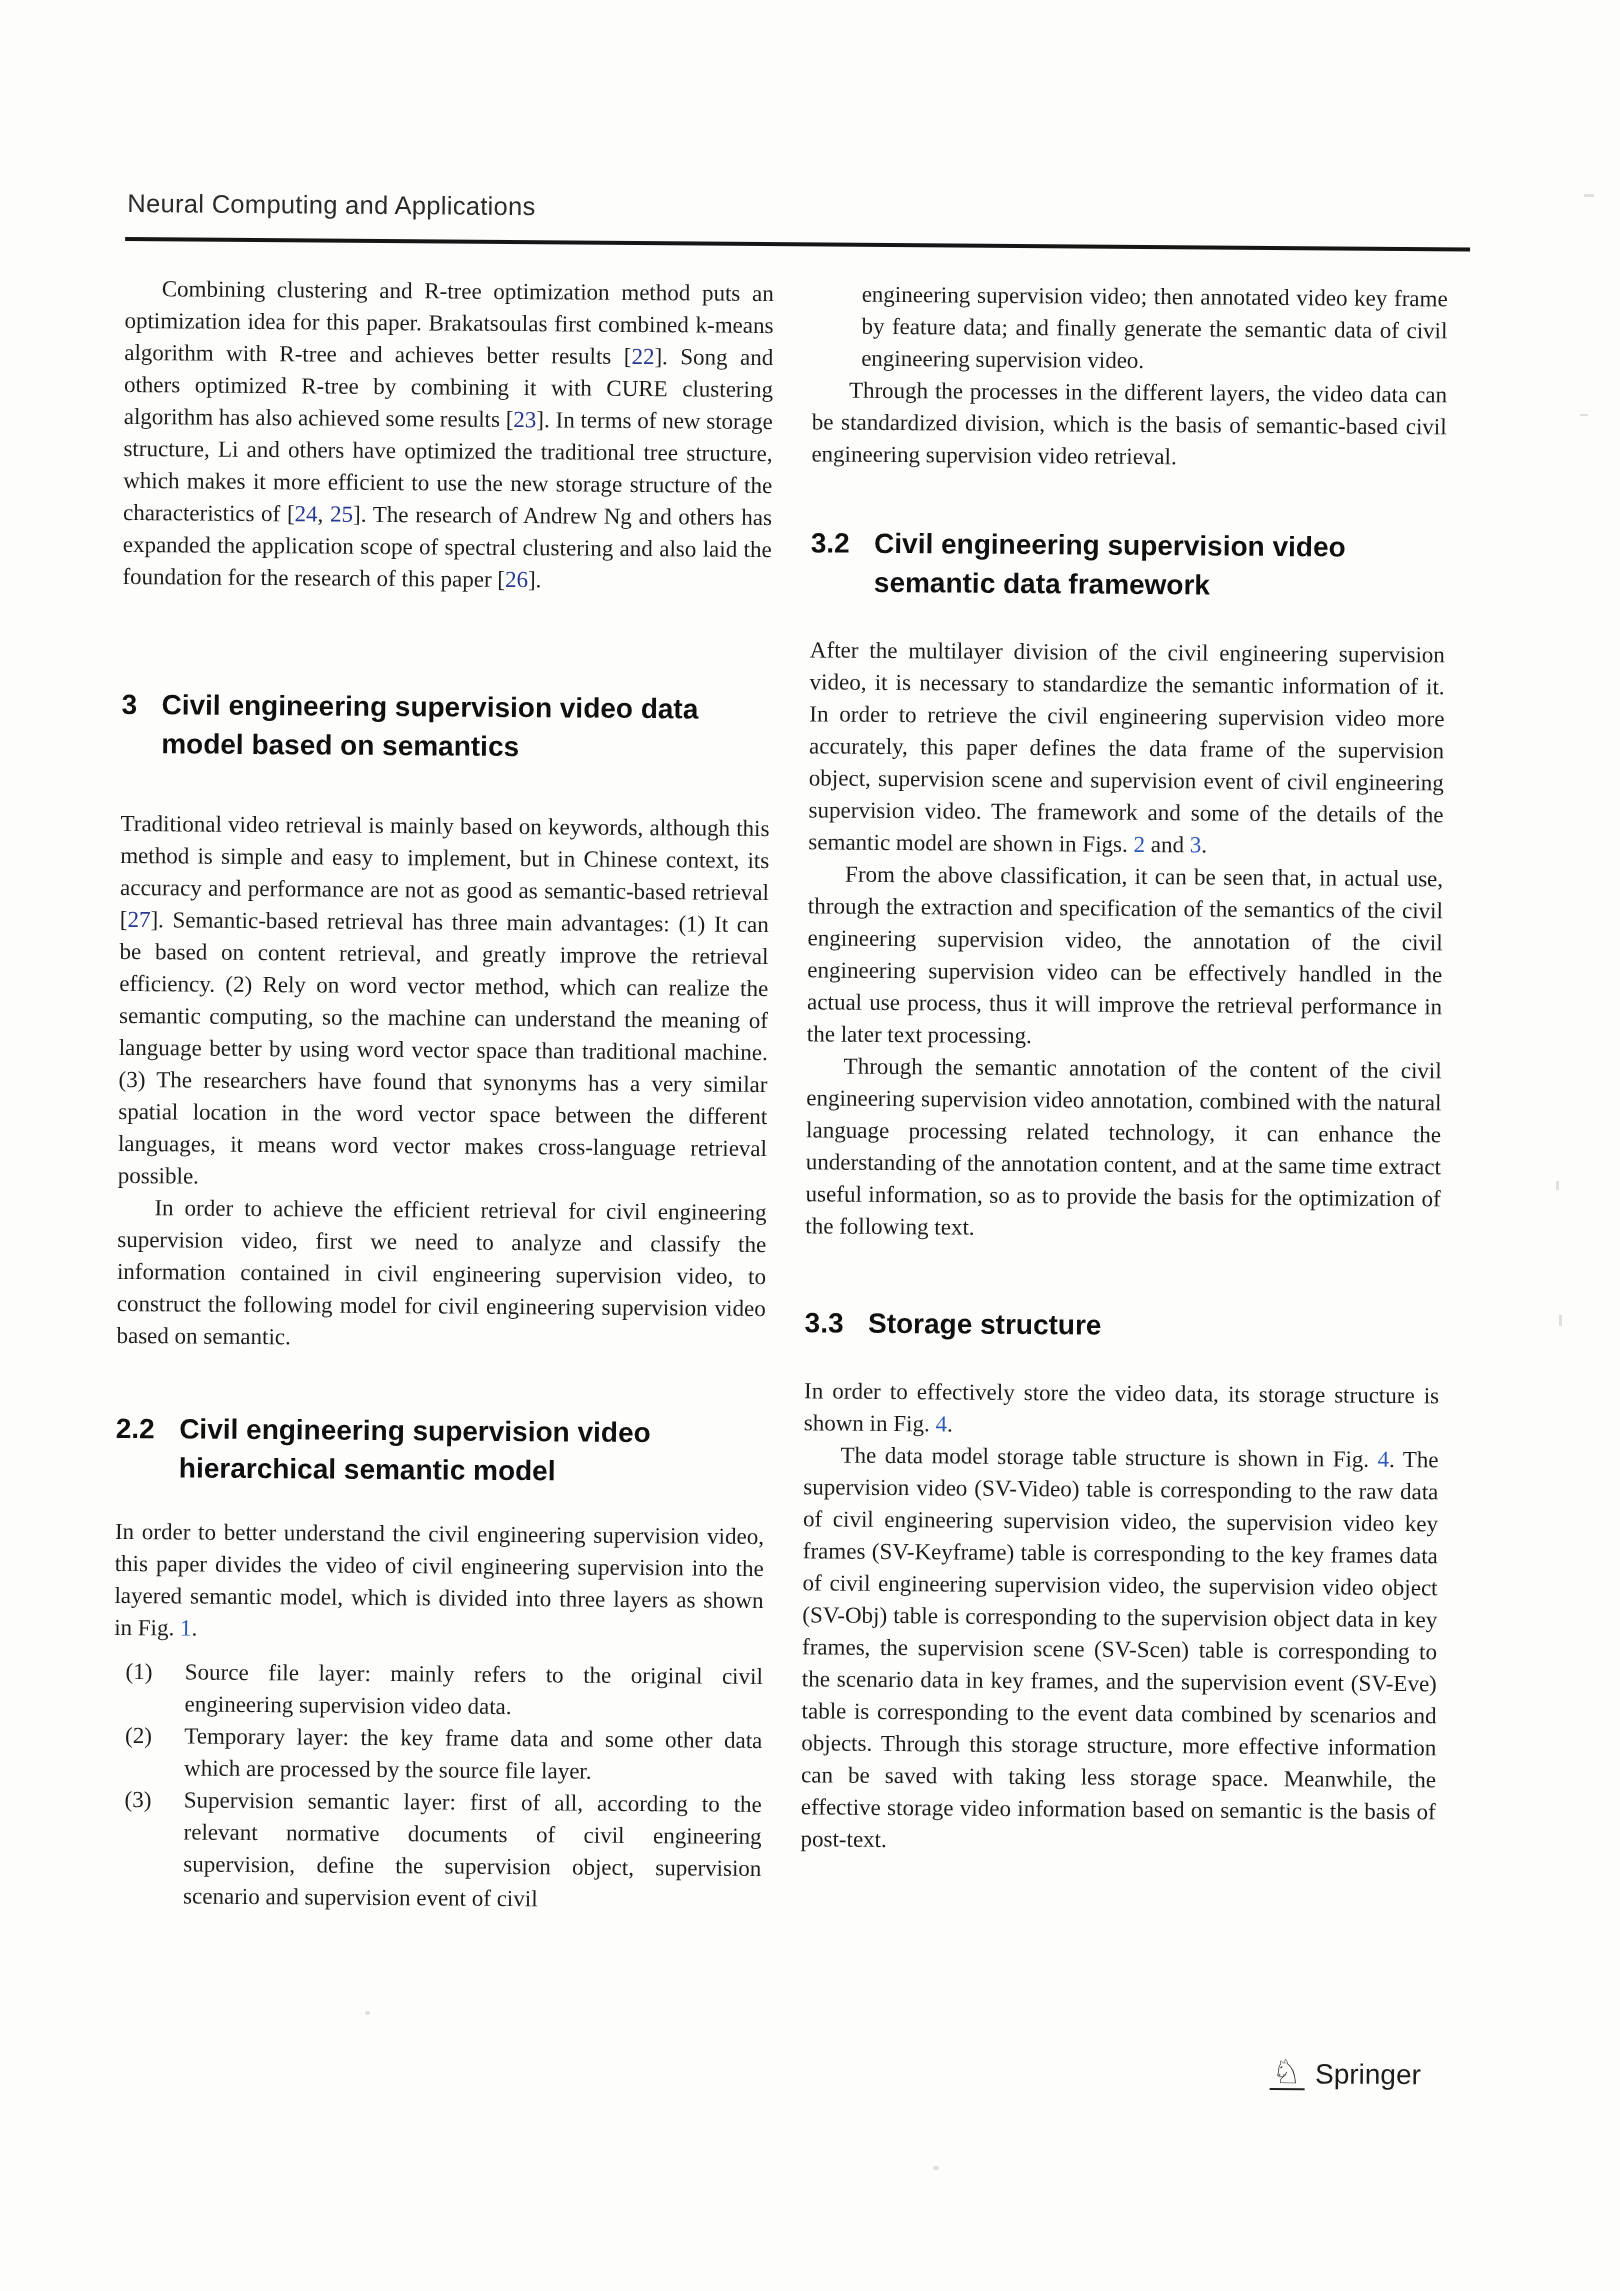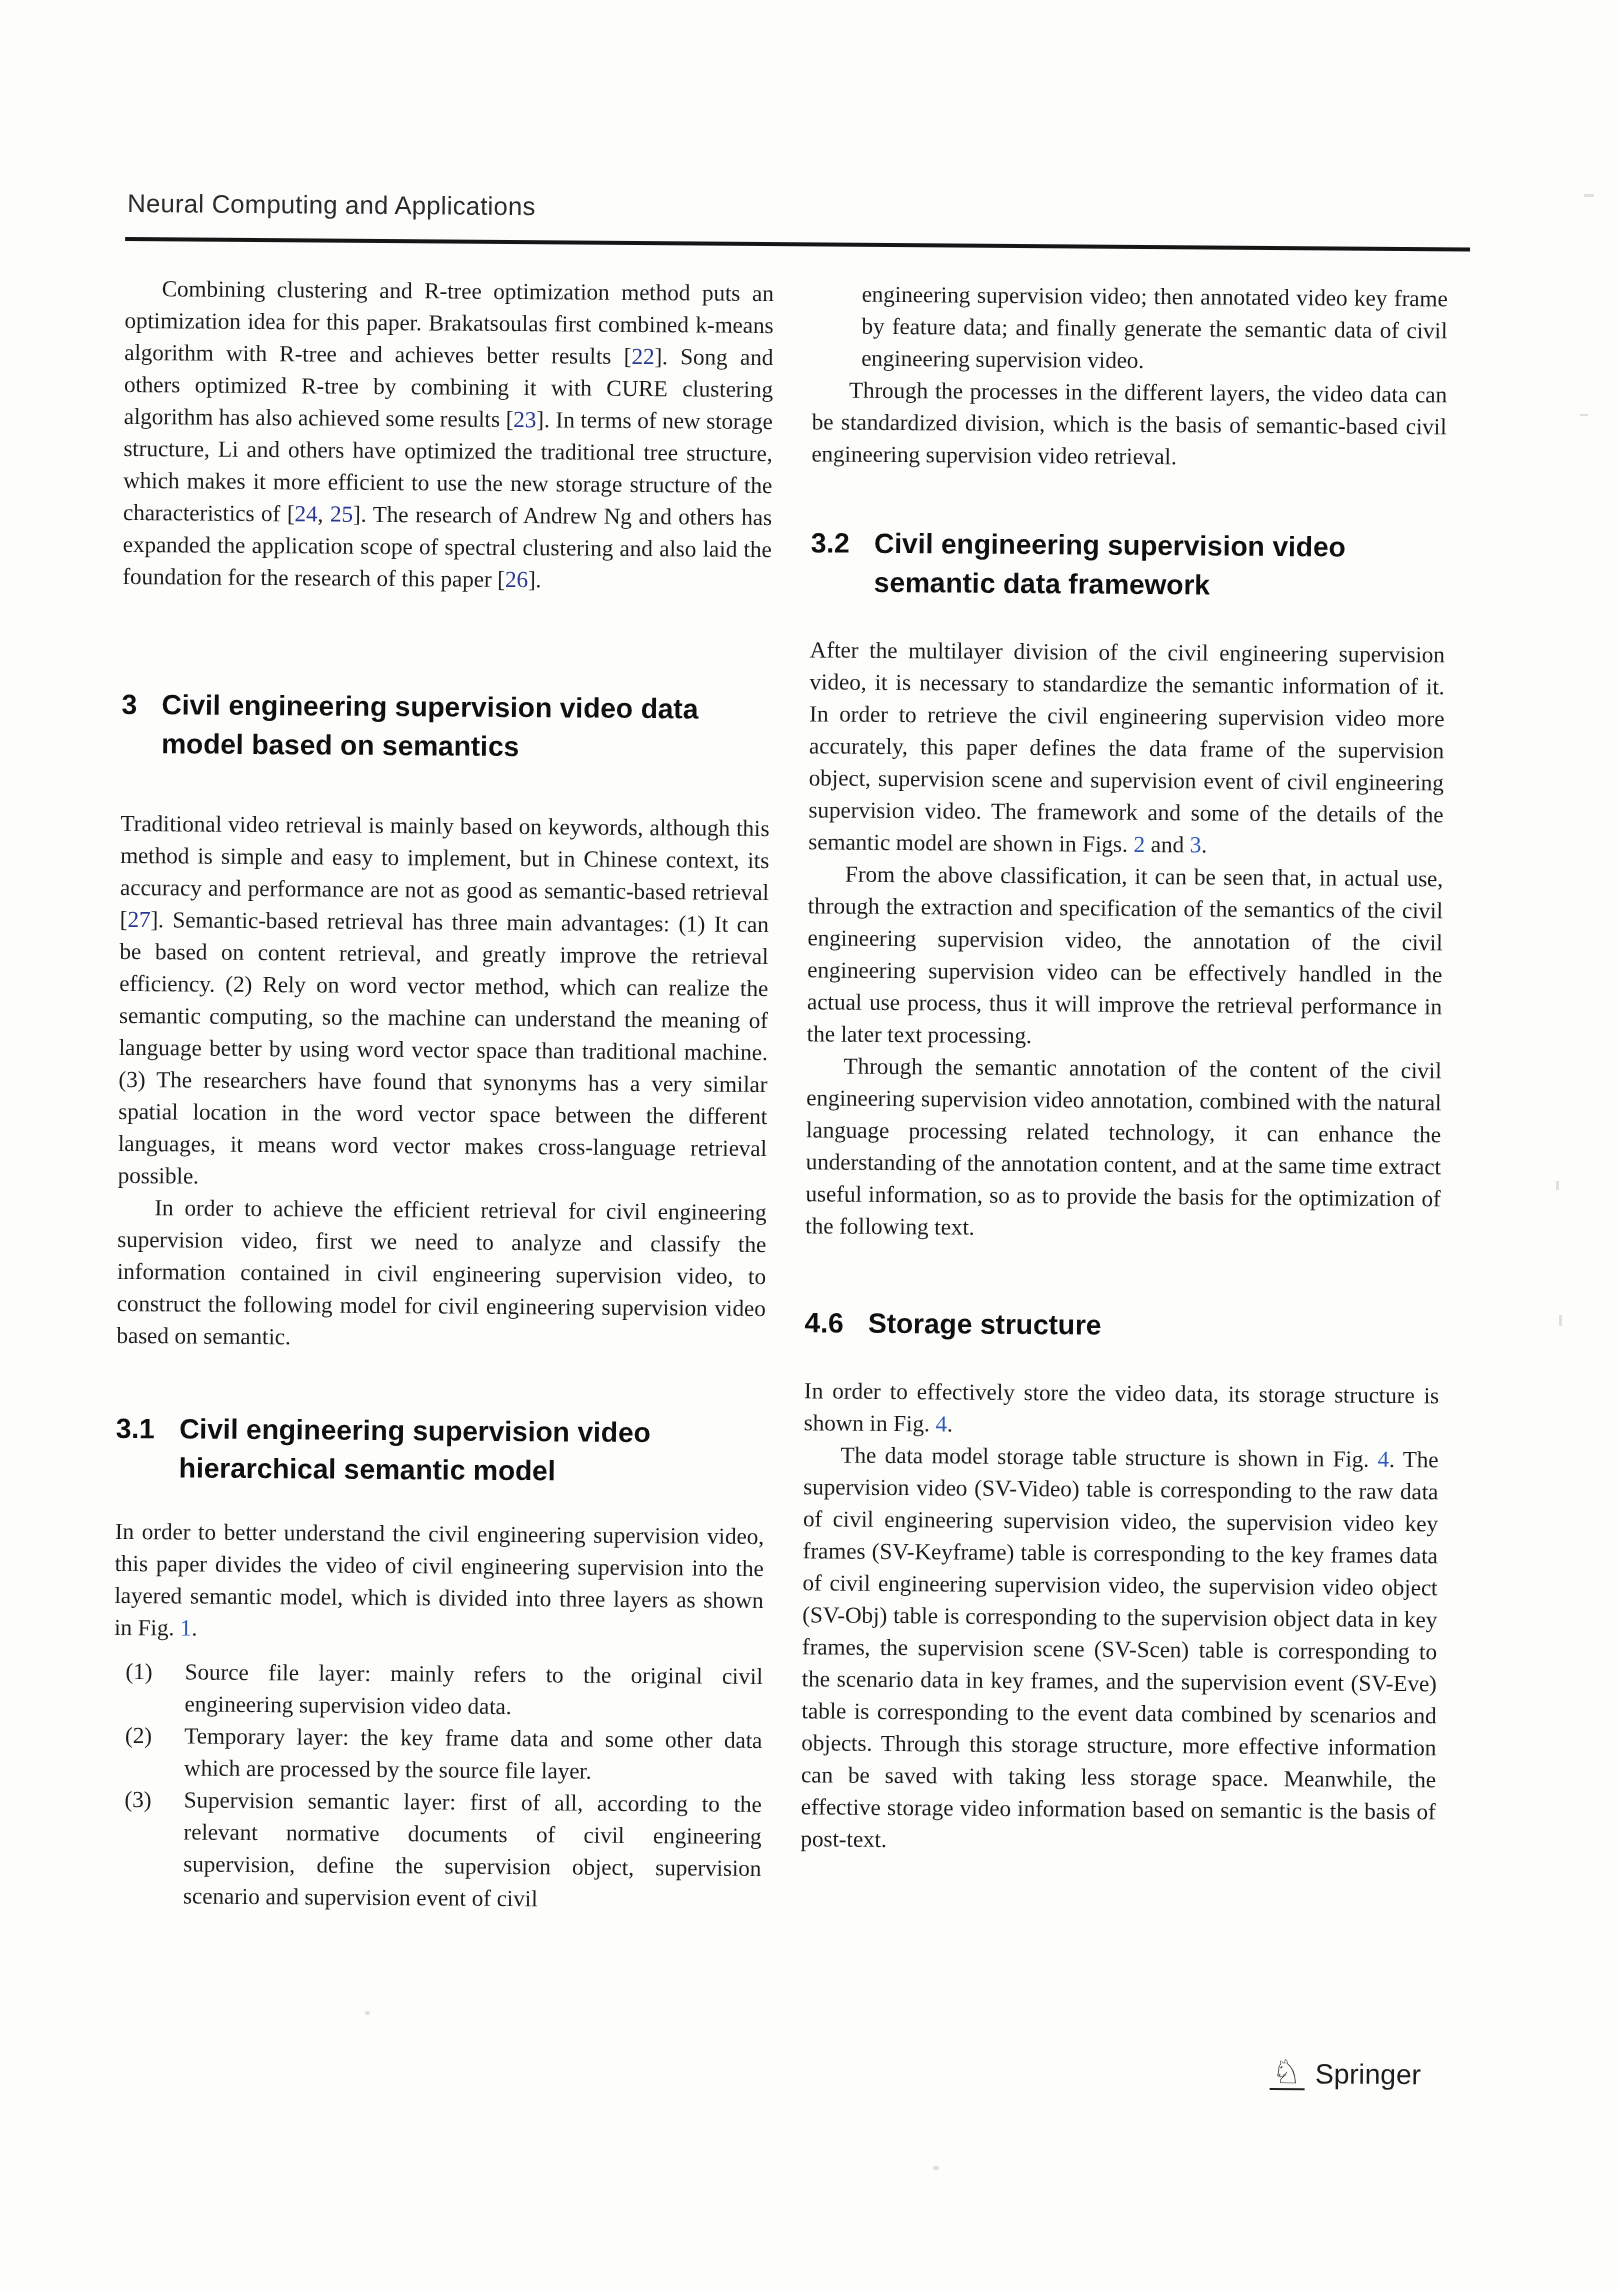--- a/index.html
+++ b/index.html
@@ -115,21 +115,21 @@
     <div class="heading h3-main">
       <span class="h-num">3</span>
       <span class="h-text">Civil engineering supervision video data model based on semantics</span>
     </div>
 
     <p class="body"><span>Traditional video retrieval is mainly based on keywords, although this method is simple and easy to implement, but in Chinese context, its accuracy and performance are not as good as semantic-based retrieval [</span><span class="cite">27</span><span>]. Semantic-based retrieval has three main advantages: (1) It can be based on content retrieval, and greatly improve the retrieval efficiency. (2) Rely on word vector method, which can realize the semantic computing, so the machine can understand the meaning of language better by using word vector space than traditional machine. (3) The researchers have found that synonyms has a very similar spatial location in the word vector space between the different languages, it means word vector makes cross-language retrieval possible.</span></p>
 
     <p class="body indent"><span>In order to achieve the efficient retrieval for civil engineering supervision video, first we need to analyze and classify the information contained in civil engineering supervision video, to construct the following model for civil engineering supervision video based on semantic.</span></p>
 
     <div class="heading h3-1">
-      <span class="h-num">3.1</span>
+      <span class="h-num">2.2</span>
       <span class="h-text">Civil engineering supervision video hierarchical semantic model</span>
     </div>
 
     <p class="body"><span>In order to better understand the civil engineering supervision video, this paper divides the video of civil engineering supervision into the layered semantic model, which is divided into three layers as shown in Fig. </span><span class="fig">1</span><span>.</span></p>
 
     <div class="list">
       <div class="list-item">
         <span class="li-num">(1)</span>
         <span class="li-text"><span>Source file layer: mainly refers to the original civil engineering supervision video data.</span></span>
       </div>
@@ -155,21 +155,21 @@
       <span class="h-text">Civil engineering supervision video semantic data framework</span>
     </div>
 
     <p class="body"><span>After the multilayer division of the civil engineering supervision video, it is necessary to standardize the semantic information of it. In order to retrieve the civil engineering supervision video more accurately, this paper defines the data frame of the supervision object, supervision scene and supervision event of civil engineering supervision video. The framework and some of the details of the semantic model are shown in Figs. </span><span class="fig">2</span><span> and </span><span class="fig">3</span><span>.</span></p>
 
     <p class="body indent"><span>From the above classification, it can be seen that, in actual use, through the extraction and specification of the semantics of the civil engineering supervision video, the annotation of the civil engineering supervision video can be effectively handled in the actual use process, thus it will improve the retrieval performance in the later text processing.</span></p>
 
     <p class="body indent"><span>Through the semantic annotation of the content of the civil engineering supervision video annotation, combined with the natural language processing related technology, it can enhance the understanding of the annotation content, and at the same time extract useful information, so as to provide the basis for the optimization of the following text.</span></p>
 
     <div class="heading h3-3">
-      <span class="h-num">4.6</span>
+      <span class="h-num">3.3</span>
       <span class="h-text">Storage structure</span>
     </div>
 
     <p class="body"><span>In order to effectively store the video data, its storage structure is shown in Fig. </span><span class="fig">4</span><span>.</span></p>
 
     <p class="body indent"><span>The data model storage table structure is shown in Fig. </span><span class="fig">4</span><span>. The supervision video (SV-Video) table is corresponding to the raw data of civil engineering supervision video, the supervision video key frames (SV-Keyframe) table is corresponding to the key frames data of civil engineering supervision video, the supervision video object (SV-Obj) table is corresponding to the supervision object data in key frames, the supervision scene (SV-Scen) table is corresponding to the scenario data in key frames, and the supervision event (SV-Eve) table is corresponding to the event data combined by scenarios and objects. Through this storage structure, more effective information can be saved with taking less storage space. Meanwhile, the effective storage video information based on semantic is the basis of post-text.</span></p>
   </div>
 
   <div class="springer">
     <span class="knight-box"><span class="knight">♘</span></span>

